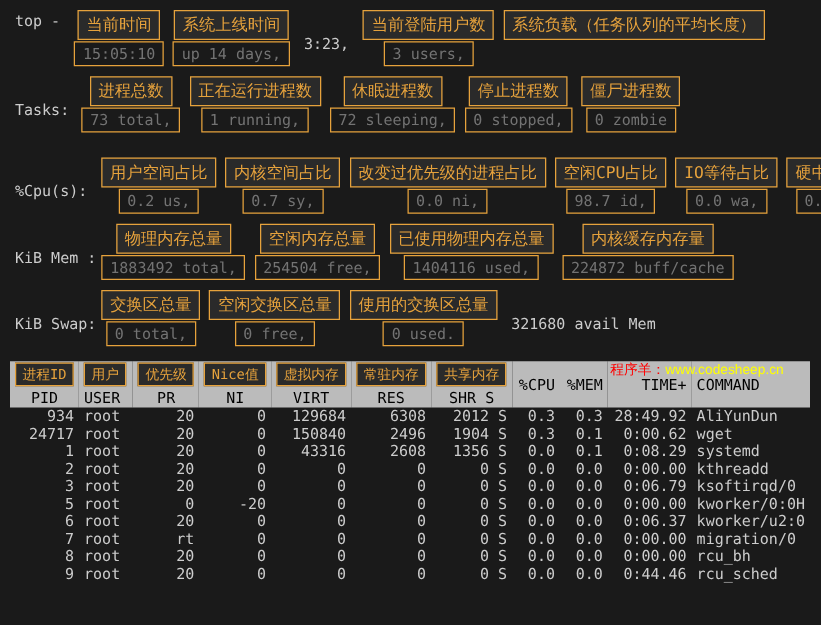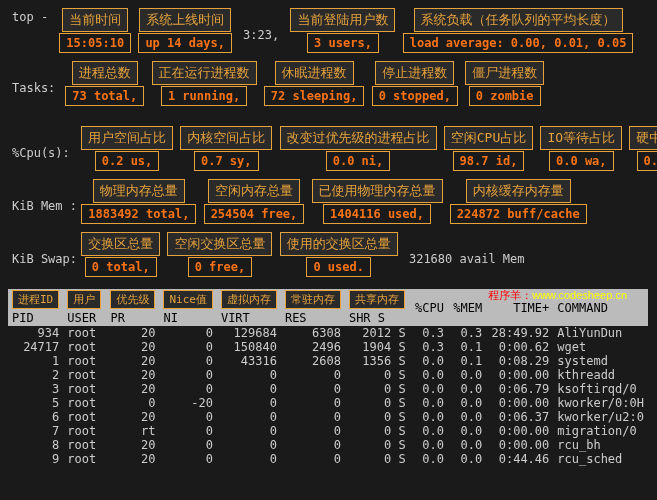--- a/index.html
+++ b/index.html
@@ -21,46 +21,45 @@
     color: #e6a23c;
     font-size: 13px;
     text-align: center;
     vertical-align: top;
     margin-bottom: 1px;
   }
   .val {
     display: inline-block;
     border: 1px solid #e6a23c;
     padding: 2px 6px;
-    color: #f97316;
+    color: #737373;
     background: #1a1a1a;
     vertical-align: top;
-    font-weight: bold;
   }
   .plain { color: #ccc; vertical-align: top; display: inline-block; padding: 2px 4px; }
   .col { display: inline-block; vertical-align: top; text-align: center; }
   table { border-collapse: collapse; font-family: Consolas, monospace; font-size: 12px; color: #ccc; }
   th { background: #bbb; color: #000; padding: 1px 4px; text-align: right; font-weight: normal; }
   th:first-child { text-align: right; }
   td { padding: 0 4px; text-align: right; }
   .attr { position: absolute; right: 30px; top: 288px; color: red; font-size: 11px; font-family: "Microsoft YaHei", sans-serif; }
-  .th-wrap { display: flex; flex-direction: column; align-items: flex-start; }
+  .th-wrap { display: flex; flex-direction: column; align-items: center; }
   .th-lbl { display: block; border: 1px solid #e6a23c; color: #e6a23c; background: #2a2a2a; font-size: 11px; padding: 1px 5px; margin-bottom: 2px; white-space: nowrap; }
   .left { text-align: left !important; }
 </style>
 </head>
 <body>
 
 <div class="row">
   <span class="plain">top -</span>
   <span class="col"><span class="lbl">当前时间</span><br><span class="val">15:05:10</span></span>
   <span class="col"><span class="lbl">系统上线时间</span><br><span class="val">up 14 days,</span></span>
   <span class="plain" style="padding-top:20px">3:23,</span>
   <span class="col"><span class="lbl">当前登陆用户数</span><br><span class="val">3 users,</span></span>
-  <span class="col"><span class="lbl">系统负载（任务队列的平均长度）</span><br><span class="val">load average: 0.00, 0.01, 0.05</span></span>
+  <span class="col"><span class="lbl">系统负载（任务队列的平均长度）</span><br></span>
 </div>
 
 <div class="row" style="margin-top:8px">
   <span class="plain" style="padding-top:20px;width:42px">Tasks:</span>
   <span class="col"><span class="lbl">进程总数</span><br><span class="val">73 total,</span></span>
   <span class="col"><span class="lbl">正在运行进程数</span><br><span class="val">1 running,</span></span>
   <span class="col"><span class="lbl">休眠进程数</span><br><span class="val">72 sleeping,</span></span>
   <span class="col"><span class="lbl">停止进程数</span><br><span class="val">0 stopped,</span></span>
   <span class="col"><span class="lbl">僵尸进程数</span><br><span class="val">0 zombie</span></span>
 </div>

